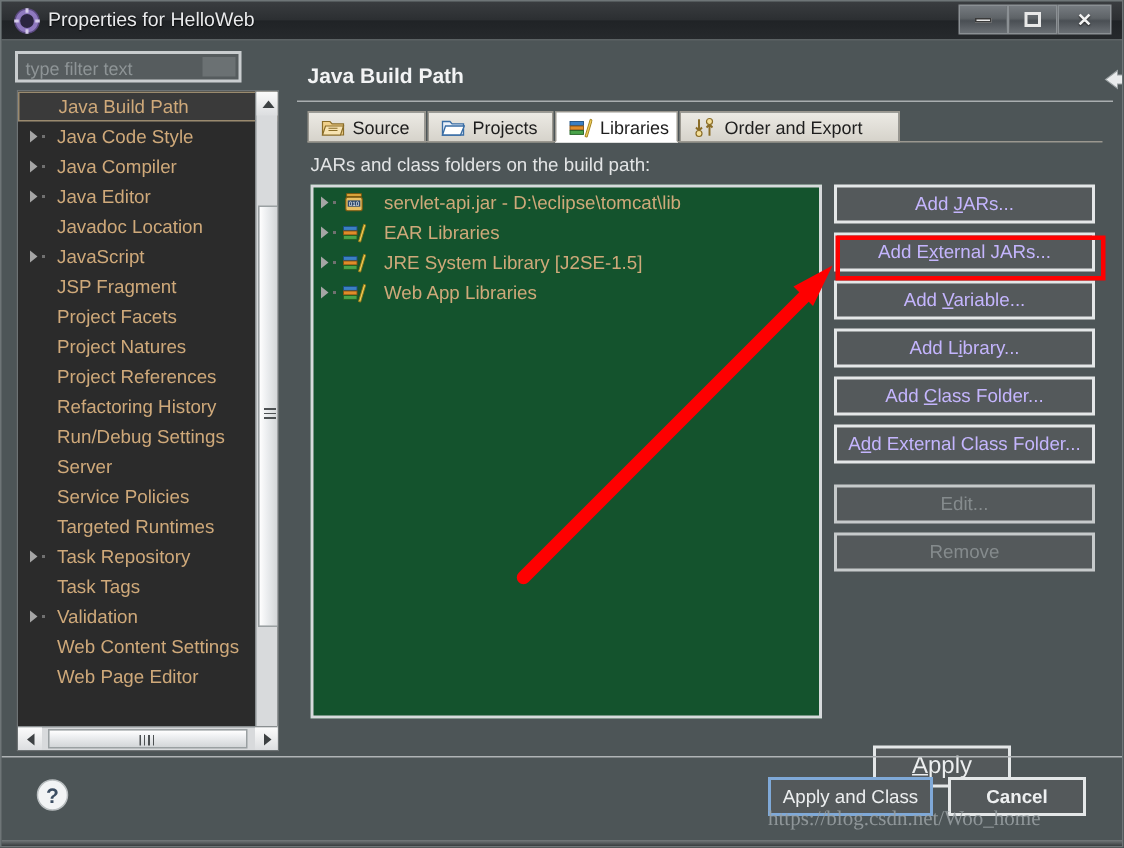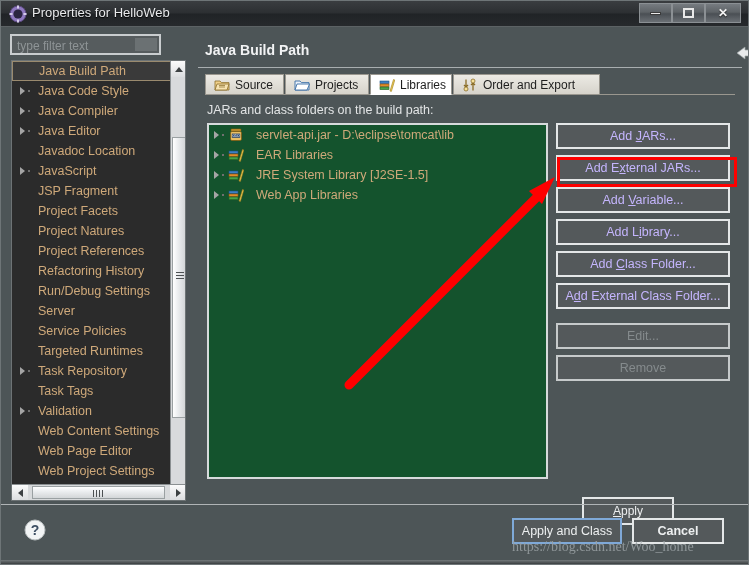--- a/index.html
+++ b/index.html
@@ -202,21 +202,21 @@
     color: #c4b5fd; font-size: 12.5px;
     display: flex; align-items: center; justify-content: center;
     margin-bottom: 6px; white-space: nowrap;
   }
   .btn.disabled { color: #858b8d; border-color: #c6cacb; }
   .btn u { text-decoration: underline; }
   .btn.gap { margin-top: 14px; }
   #btn-apply {
     position: absolute; left: 384px; top: 463px; width: 92px; height: 28px;
     background: #54595b; border: 2px solid #e4e7e8;
-    color: #eceeef; font-size: 12px;
+    color: #eceeef; font-size: 16px;
     display: flex; align-items: center; justify-content: center;
   }
 
   
   #redbox {
     position: absolute; left: 556px; top: 156px; width: 180px; height: 30px;
     border: 3px solid #fe0000; pointer-events: none;
   }
   #redarrow { position: absolute; left: 330px; top: 150px; pointer-events: none; }
 
@@ -301,21 +301,20 @@
           <div class="tree-item"><span>Refactoring History</span></div>
           <div class="tree-item"><span>Run/Debug Settings</span></div>
           <div class="tree-item"><span>Server</span></div>
           <div class="tree-item"><span>Service Policies</span></div>
           <div class="tree-item"><span>Targeted Runtimes</span></div>
           <div class="tree-item"><span class="tw"></span><span class="tw-dot"></span><span>Task Repository</span></div>
           <div class="tree-item"><span>Task Tags</span></div>
           <div class="tree-item"><span class="tw"></span><span class="tw-dot"></span><span>Validation</span></div>
           <div class="tree-item"><span>Web Content Settings</span></div>
           <div class="tree-item"><span>Web Page Editor</span></div>
-          <div class="tree-item"><span>Web Project Settings</span></div>
         </div>
 
       <div id="tree-vsb">
         <div class="arr up">
             <div class="tri-up"></div>
           </div>
         <div id="tree-vthumb">
             <div class="grip"></div>
           </div>
         <div class="arr dn">

